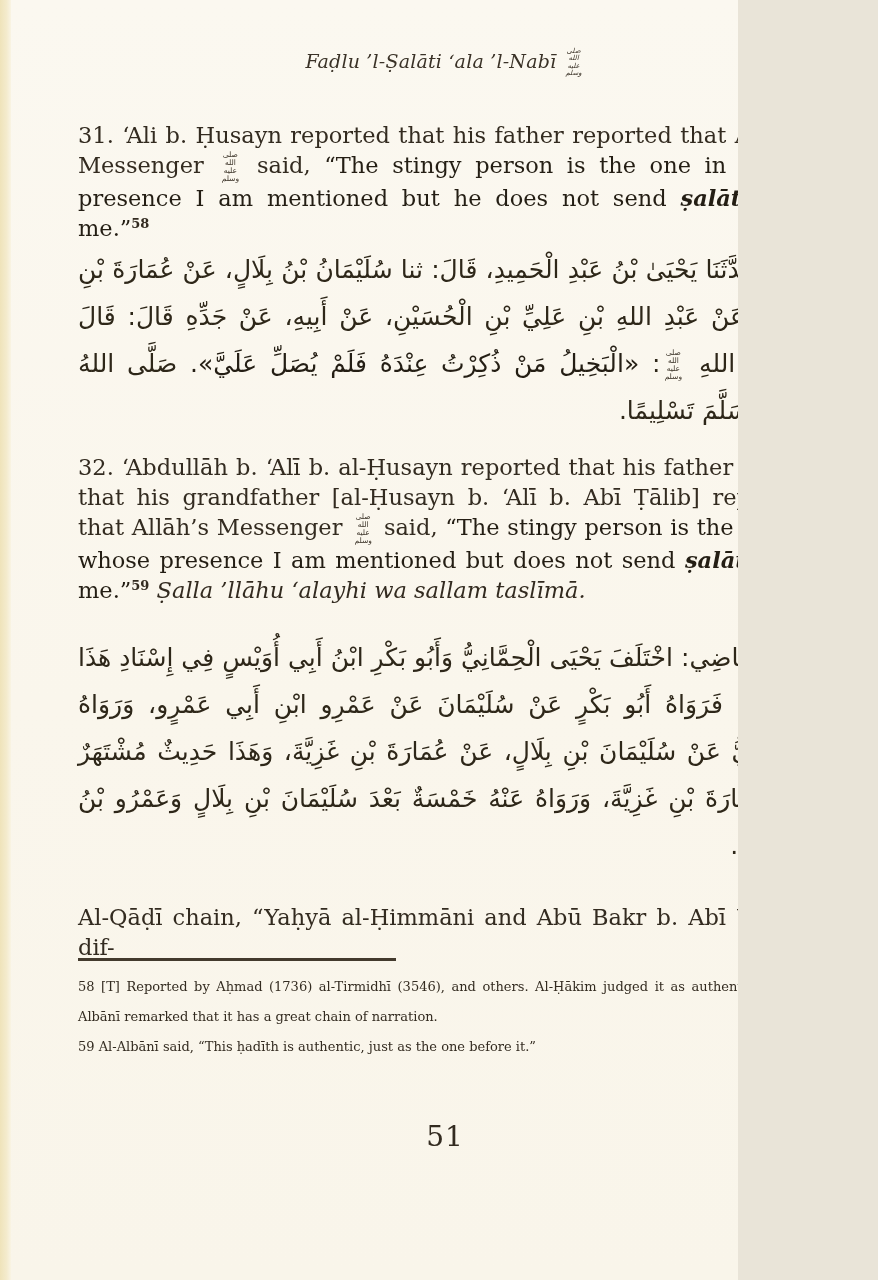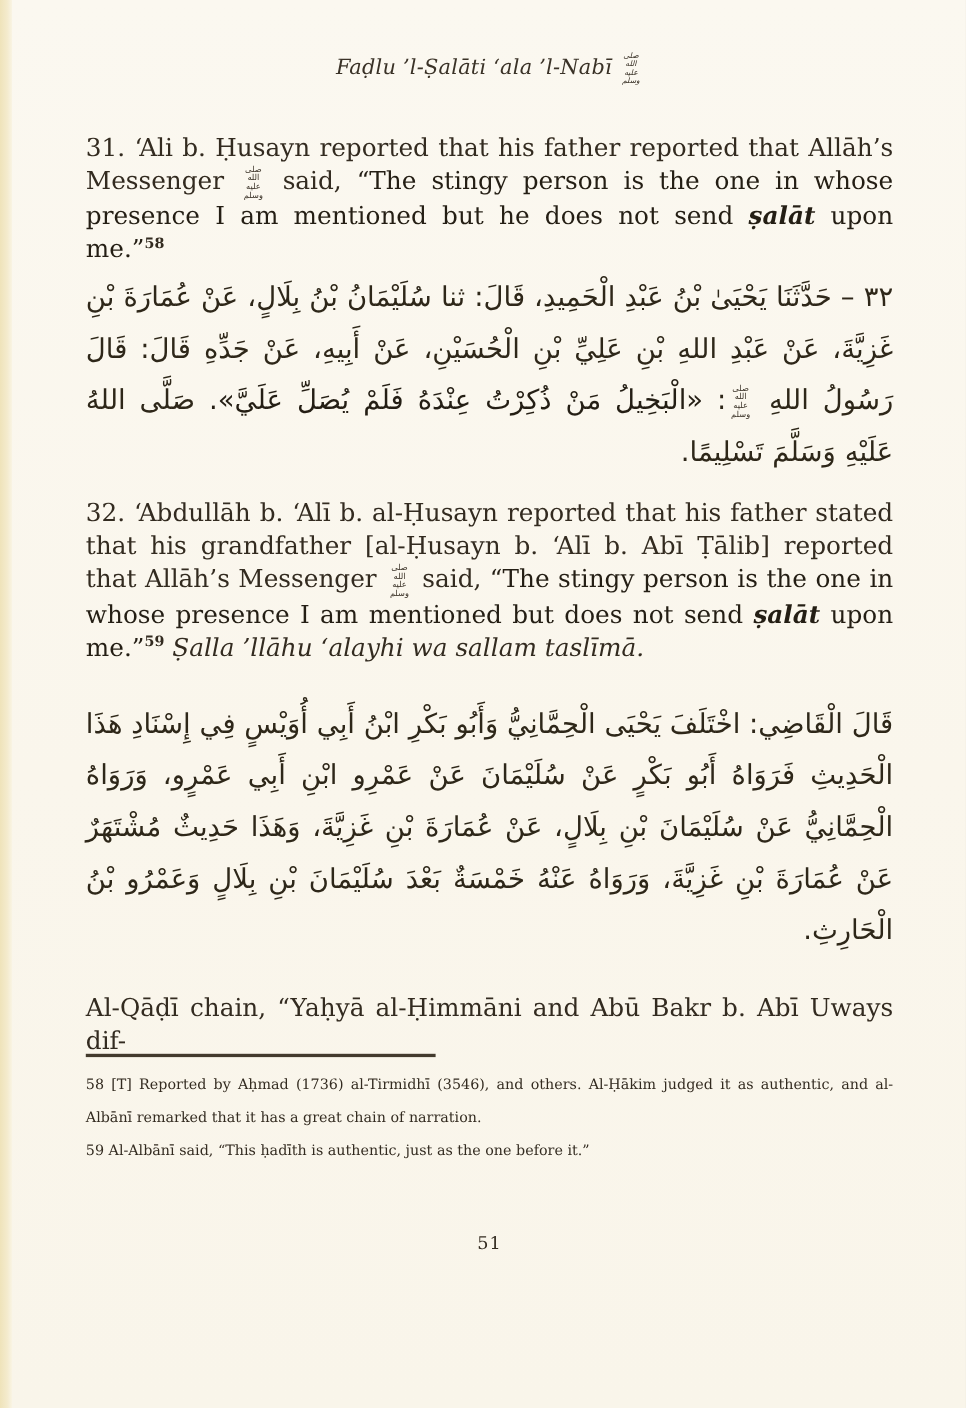--- a/index.html
+++ b/index.html
@@ -3,21 +3,21 @@
 <meta charset="utf-8">
 <style>
   html, body { margin: 0; padding: 0; }
   body {
     width: 878px; height: 1280px;
     background: #e9e4d8;
     font-family: "DejaVu Serif", serif;
   }
   .page {
     position: relative;
-    width: 878px; height: 1280px;
+    width: 738px; height: 1280px;
     background: linear-gradient(180deg, #fbf8f0 0%, #faf6ec 55%, #f9f5ea 100%);
     color: #332b20;
     overflow: hidden;
   }
   .edge-strip {
     position: absolute; left: 0; top: 0;
     width: 11px; height: 100%;
     background: linear-gradient(90deg, #efe3ba 0%, #f4ebcd 60%, #f9f4e4 100%);
   }
   .block { position: absolute; left: 78px; width: 734px; }
@@ -62,21 +62,21 @@
     top: 972px;
     font-size: 13px;
     line-height: 30px;
     text-align: justify;
   }
   .footnotes p { margin: 0; }
 
   .pageno {
     top: 1120px;
     text-align: center;
-    font-size: 16px;
+    font-size: 28px;
     letter-spacing: 1px;
   }
 
   .b  { font-weight: 400; color: #241e14; margin-top: 20px; }
   .bi { font-weight: 700; font-style: italic; color: #241e14; }
   .it { font-style: italic; }
   sup.fnref {
     font-size: 13px;
     line-height: 0;
     vertical-align: super;

